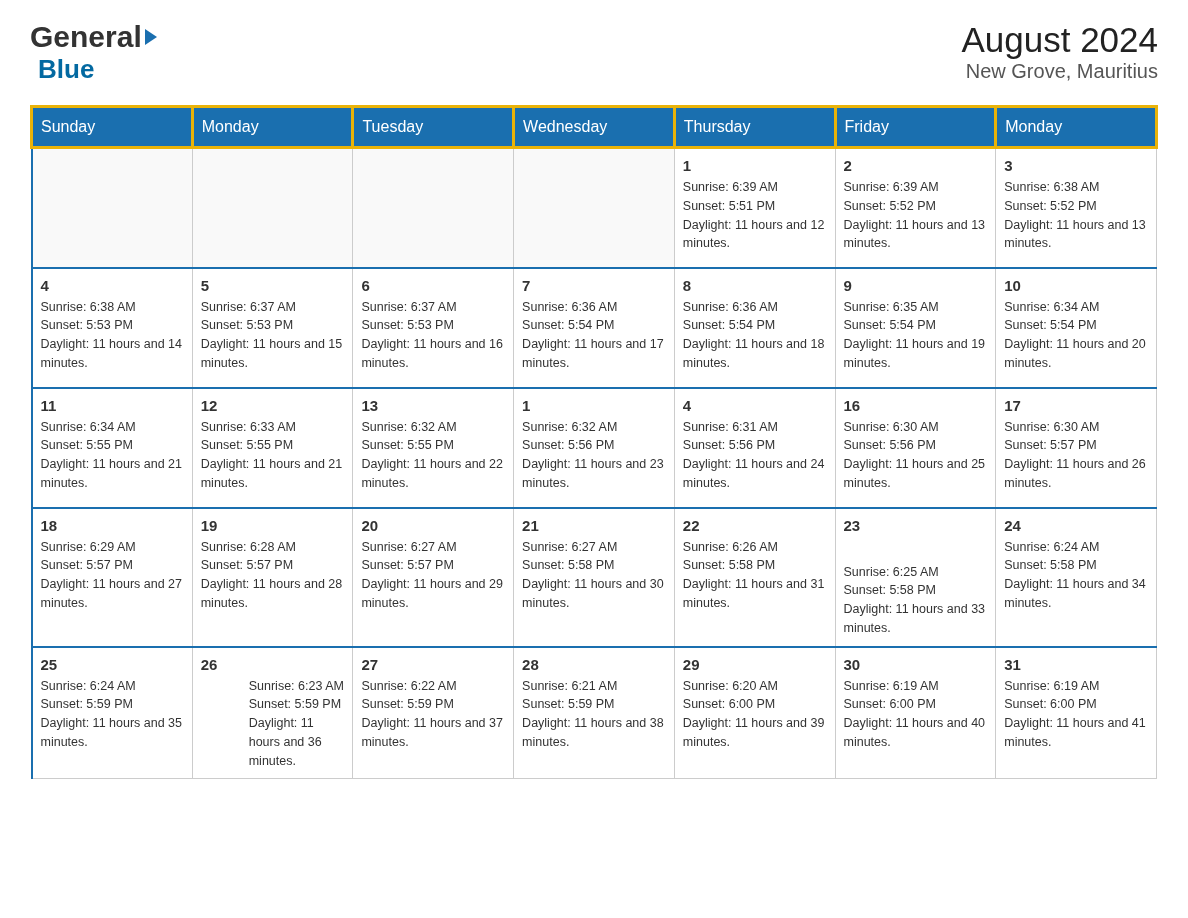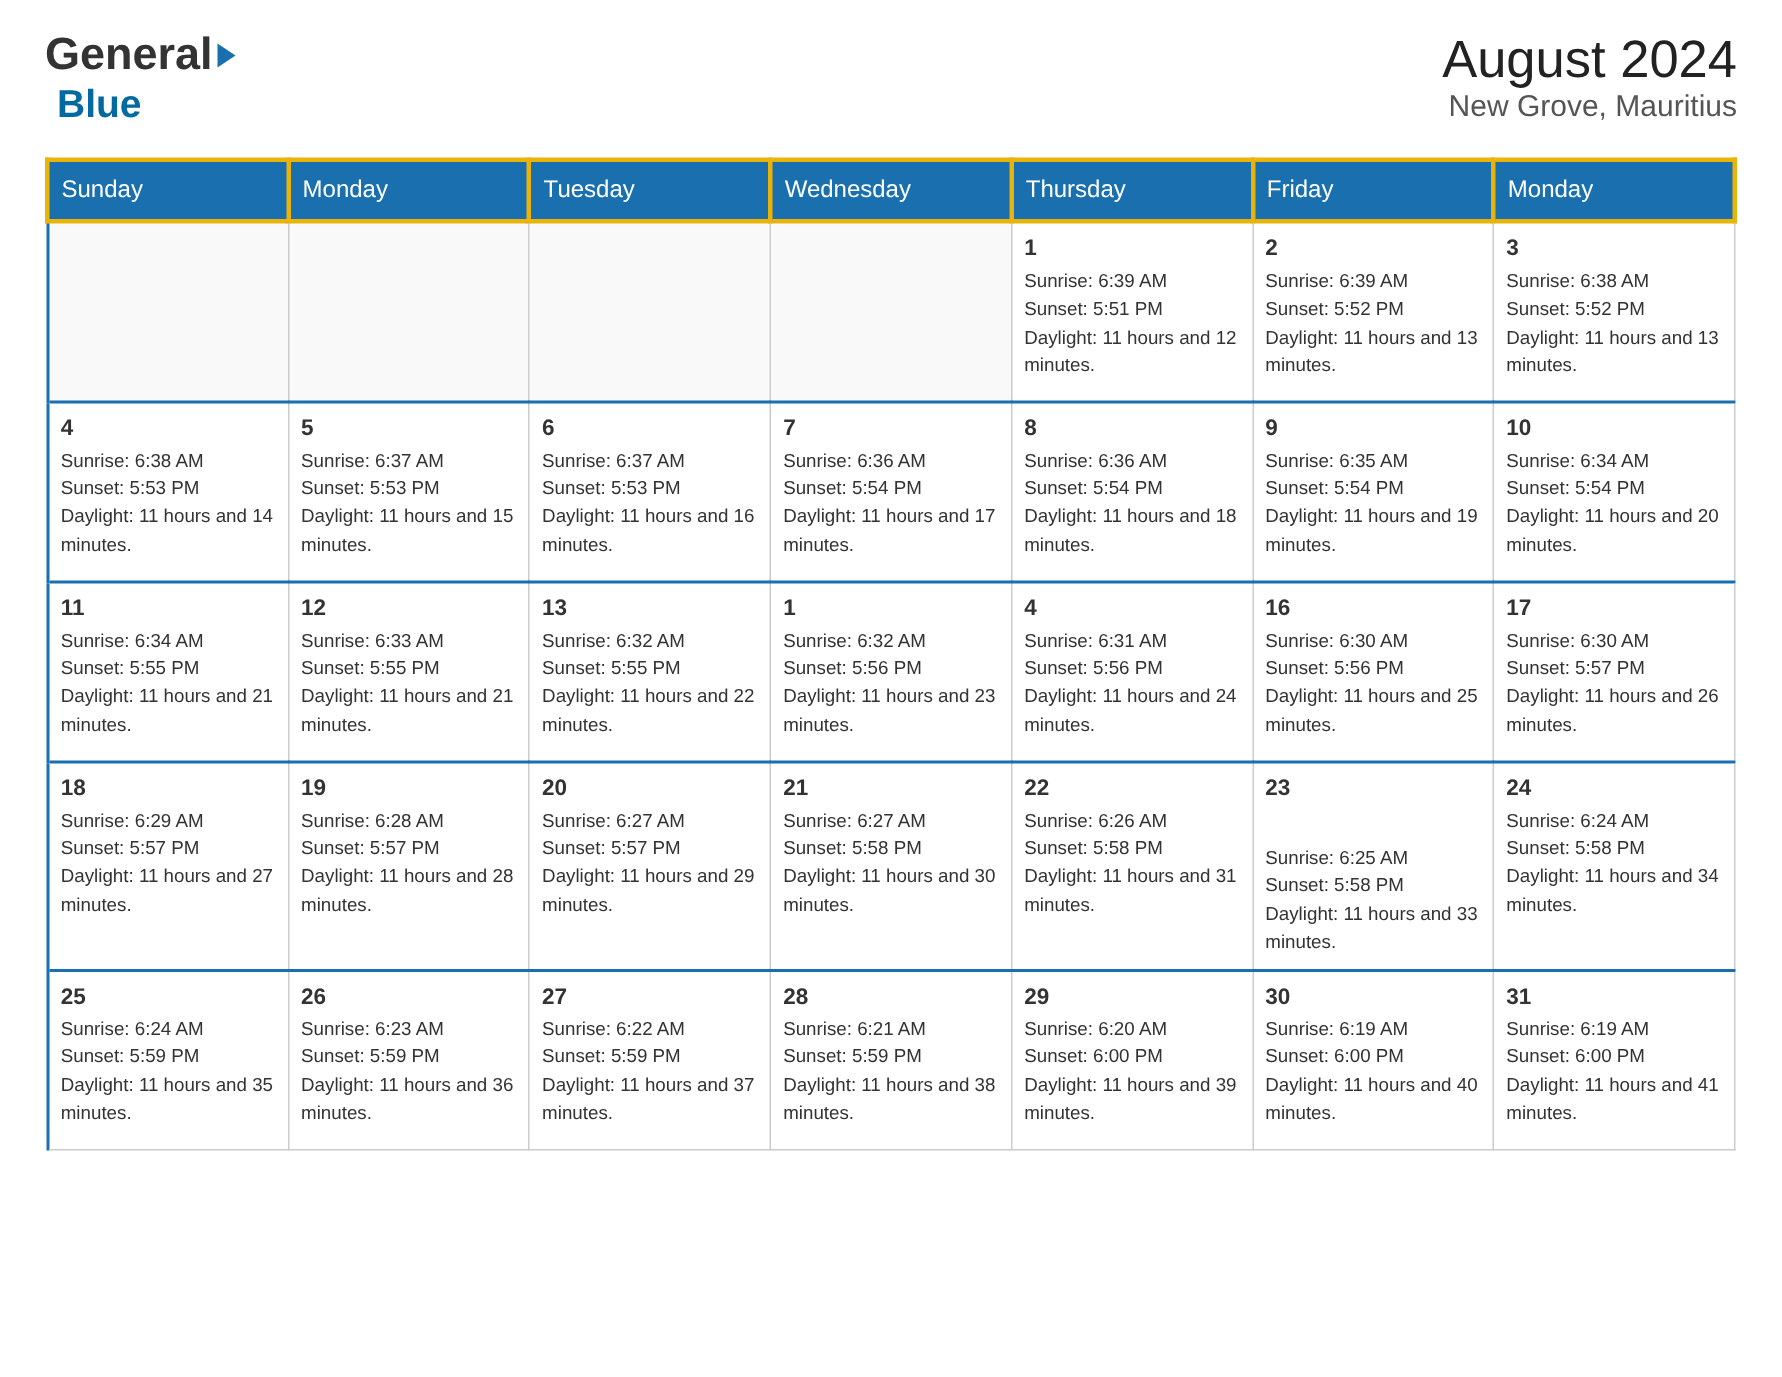--- a/index.html
+++ b/index.html
@@ -298,21 +298,21 @@
       </tr>
       <tr>
         <td>
           <span class="day-number">25</span>
           <div class="day-info" style="white-space: pre-line;">Sunrise: 6:24 AM
 Sunset: 5:59 PM
 Daylight: 11 hours and 35 minutes.</div>
         </td>
         <td>
           <span class="day-number">26</span>
-          <div class="day-info" style="white-space: pre-line;">Sunrise: 6:23 AM
+          <div class="day-info" style="white-space: pre-line; margin-left: 48px;">Sunrise: 6:23 AM
 Sunset: 5:59 PM
 Daylight: 11 hours and 36 minutes.</div>
         </td>
         <td>
           <span class="day-number">27</span>
           <div class="day-info" style="white-space: pre-line;">Sunrise: 6:22 AM
 Sunset: 5:59 PM
 Daylight: 11 hours and 37 minutes.</div>
         </td>
         <td>

